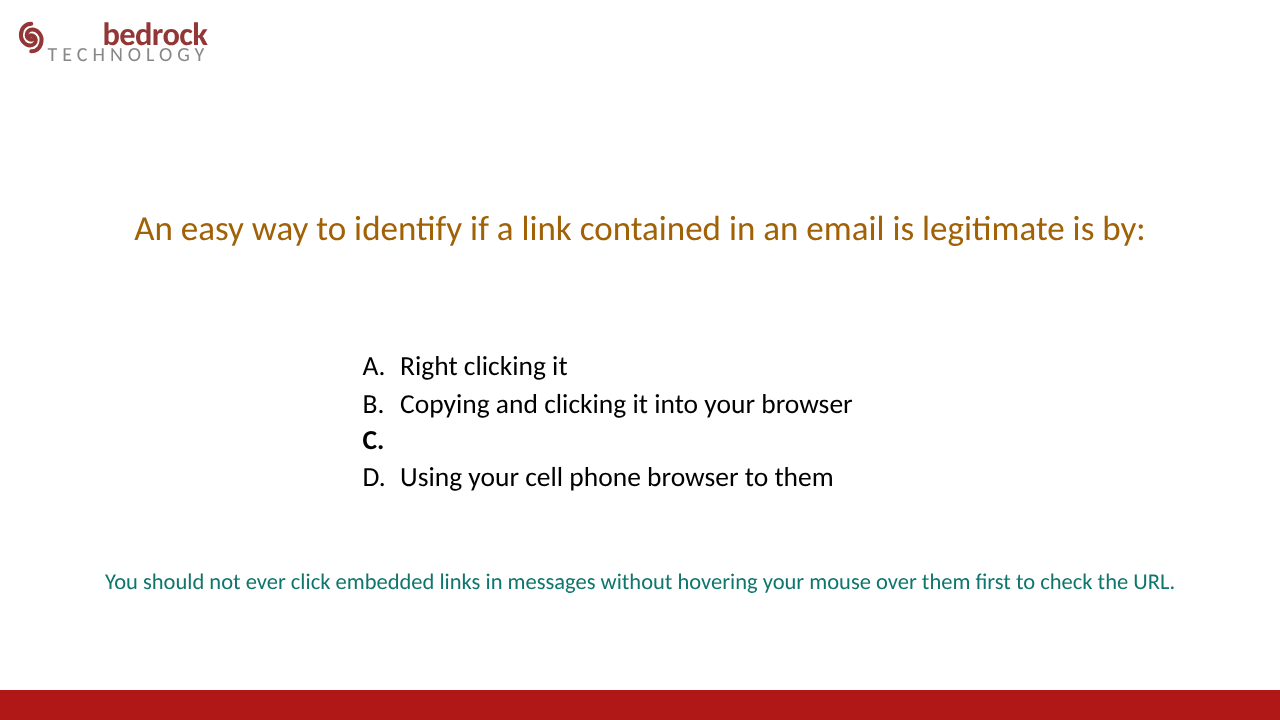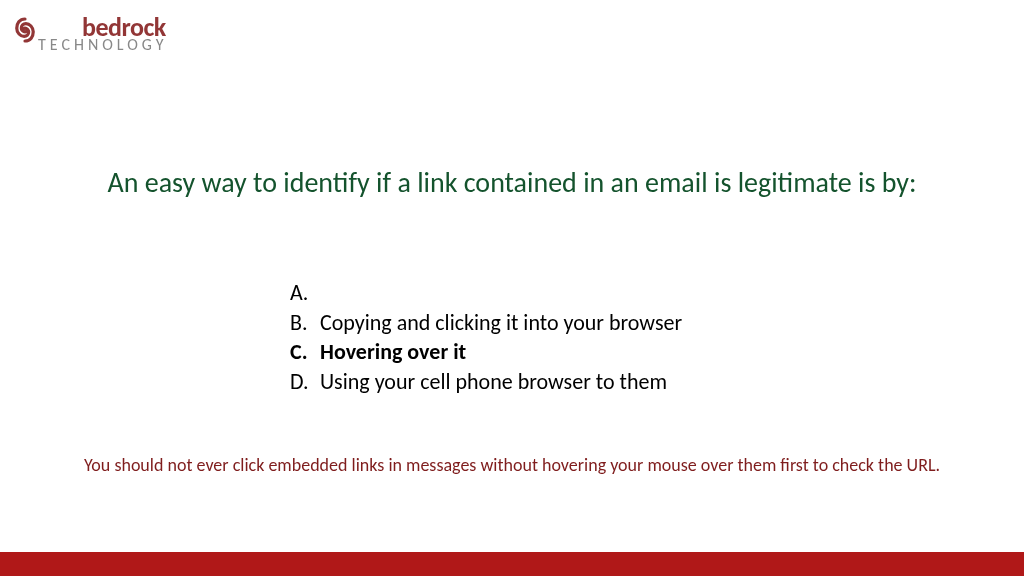--- a/index.html
+++ b/index.html
@@ -46,21 +46,21 @@
       letter-spacing: 4px;
       margin-top: -1px;
     }
     .question {
       position: absolute;
       top: 165px;
       left: 0;
       width: 100%;
       text-align: center;
       font-size: 28px;
-      color: #14532d;
+      color: #a16207;
       font-weight: 400;
     }
     .options {
       position: absolute;
       top: 278px;
       left: 290px;
       font-size: 22px;
       color: #000;
       line-height: 1.35;
     }
@@ -74,21 +74,21 @@
     .option-row.correct {
       font-weight: bold;
     }
     .explanation {
       position: absolute;
       top: 454px;
       left: 0;
       width: 100%;
       text-align: center;
       font-size: 18px;
-      color: #7f1d1d;
+      color: #0f766e;
       padding: 0 46px;
     }
     .footer-bar {
       position: absolute;
       bottom: 0;
       left: 0;
       width: 100%;
       height: 24px;
       background: #b01818;
     }
@@ -107,28 +107,28 @@
     <span class="logo-main">bedrock</span>
     <span class="logo-sub">TECHNOLOGY</span>
   </span>
 </div>
 
 <div class="question">An easy way to identify if a link contained in an email is legitimate is by:</div>
 
 <div class="options">
   <div class="option-row">
     <span class="option-letter">A.</span>
+    <span>Right clicking it</span>
   </div>
   <div class="option-row">
     <span class="option-letter">B.</span>
     <span>Copying and clicking it into your browser</span>
   </div>
   <div class="option-row correct">
     <span class="option-letter">C.</span>
-    <span>Hovering over it</span>
   </div>
   <div class="option-row">
     <span class="option-letter">D.</span>
     <span>Using your cell phone browser to them</span>
   </div>
 </div>
 
 <div class="explanation">You should not ever click embedded links in messages without hovering your mouse over them first to check the URL.</div>
 
 <div class="footer-bar"></div>

